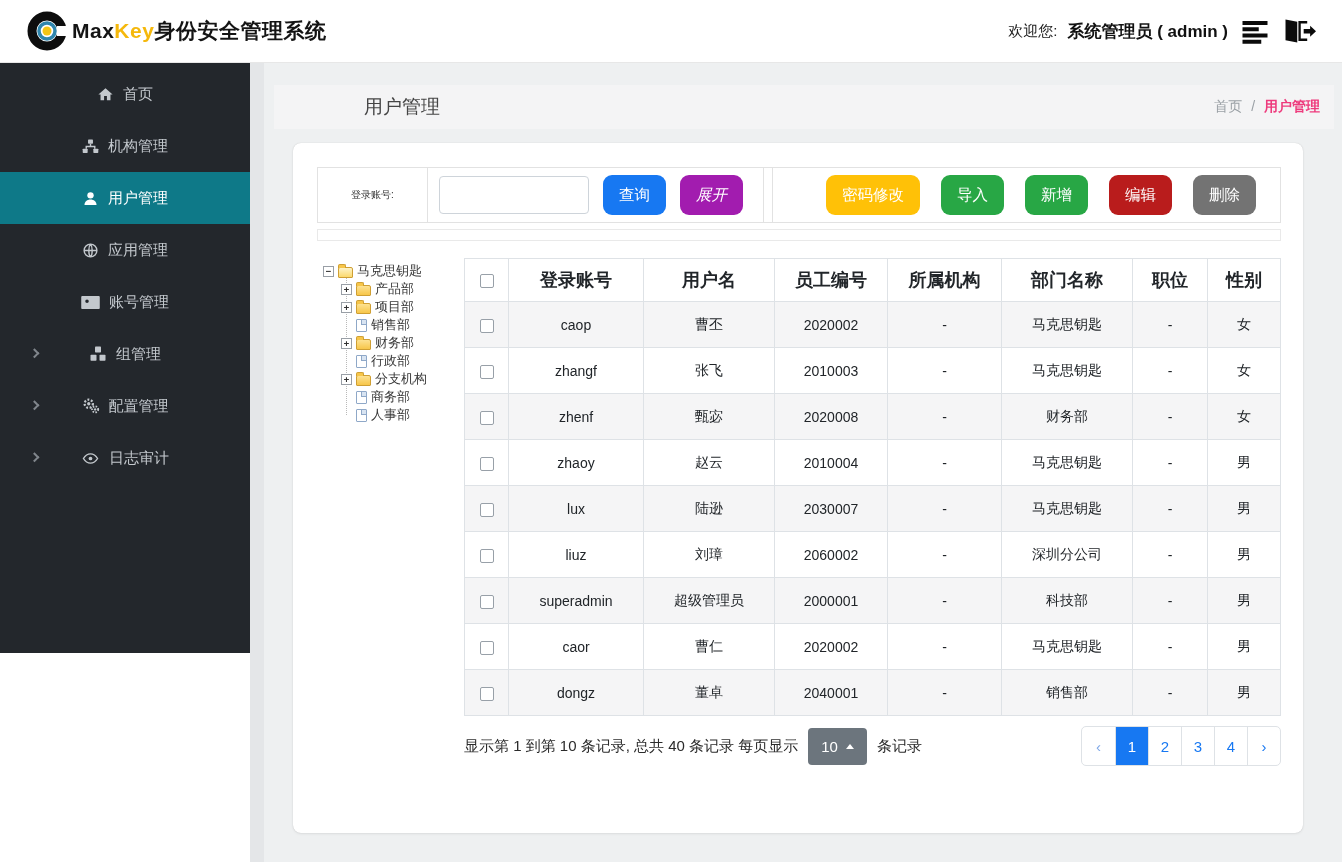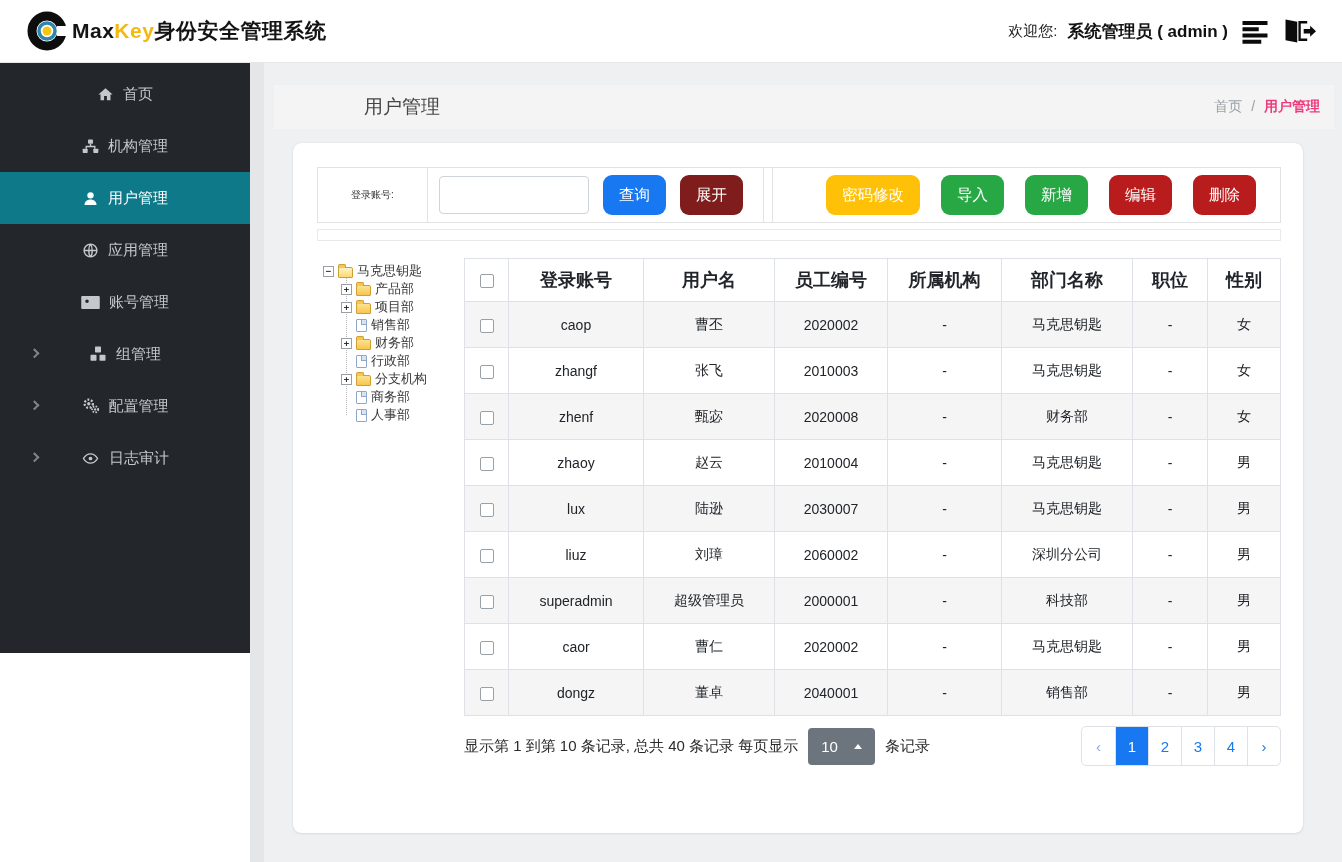--- a/index.html
+++ b/index.html
@@ -51,21 +51,21 @@
   .cell-controls { width:336px; border-right:1px solid #e2e2e2; display:flex; align-items:center;
     padding-left:11px; gap:14px; }
   .cell-gap { width:9px; border-right:1px solid #e2e2e2; }
   .cell-actions { flex:1; display:flex; align-items:center; justify-content:flex-end;
     gap:21px; padding-right:24px; }
   .txt-input { width:150px; height:38px; border:1px solid #ced4da; border-radius:4px;
     padding:0 8px; font-size:14px; color:#333; outline:none; }
   .btn { border:none; border-radius:9px; color:#fff; font-size:15.5px; height:40px;
     padding:0 16px; cursor:pointer; font-family:inherit; }
   .btn-primary { background:#1778f2; }
-  .btn-secondary { background:#7f1d1d; }
+  .btn-secondary { background:#a21caf;font-style:italic; }
 
   .collapse-strip { margin-top:6px; height:12px; border:1px solid #e9e9e9; }
 
   
   .content-row { display:flex; margin-top:17px; }
   .tree-pane { width:148px; padding:4px 0 0 6px; font-size:13px; color:#383838; }
   .tree-row { display:flex; align-items:center; gap:4px; height:18px; cursor:pointer; white-space:nowrap; }
   .tree-children { position:relative; }
   .tree-children::before { content:""; position:absolute; left:23px; top:-4px; bottom:9px;
     border-left:1px dotted #b9b9b9; }
@@ -90,21 +90,21 @@
   th,td { border:1px solid #dee2e6; text-align:center; height:46px; padding:0 4px;
     overflow:hidden; white-space:nowrap; }
   th { font-weight:bold; font-size:18px; height:43px; background:#fff; }
   tbody tr:nth-child(odd) { background:#f5f5f6; }
   .cbx { display:inline-block; width:14px; height:14px; border:1.5px solid #98a0a8;
     border-radius:2px; background:#fff; vertical-align:middle; cursor:pointer; }
 
   
   .tfooter { display:flex; align-items:center; margin-top:10px; font-size:15px; color:#2b2b2b; }
   .page-size-btn { background:#6c757d; color:#fff; border:none; border-radius:4px; height:37px;
-    padding:0 13px; display:inline-flex; align-items:center; gap:16px; margin:0 10px;
+    padding:0 13px; display:inline-flex; align-items:center; gap:8px; margin:0 10px;
     font-size:15px; cursor:pointer; font-family:inherit; }
   .caret-up { width:0; height:0; border-left:4.5px solid transparent;
     border-right:4.5px solid transparent; border-bottom:5px solid #fff; }
   .pager { margin-left:auto; display:flex; border:1px solid #dee2e6; border-radius:5px;
     overflow:hidden; height:40px; background:#fff; }
   .page-item { min-width:33px; display:flex; align-items:center; justify-content:center;
     color:#1778f2; font-size:15px; cursor:pointer; border-left:1px solid #dee2e6; padding:0 4px; }
   .page-item:first-child { border-left:none; }
   .page-item.active { background:#1778f2; color:#fff; }
   .page-item.muted { color:#7fa8e8; }
@@ -249,21 +249,21 @@
         <input class="txt-input" type="text" value="" style="">
         <button class="btn btn-primary">查询</button>
         <button class="btn btn-secondary">展开</button>
       </div>
       <div class="cell-gap"></div>
       <div class="cell-actions">
           <button class="btn" style="background: rgb(255, 193, 7);">密码修改</button>
           <button class="btn" style="background: rgb(40, 167, 69);">导入</button>
           <button class="btn" style="background: rgb(40, 167, 69);">新增</button>
           <button class="btn" style="background: #b91c1c;">编辑</button>
-          <button class="btn" style="background: #b91c1c;">删除</button>
+          <button class="btn" style="background: #737373;">删除</button>
         </div>
     </div>
 
     <div class="collapse-strip"></div>
 
     <div class="content-row">
       <div class="tree-pane">
           <div class="tree-row">
             <span class="expander">−</span>
             <span class="icon-folder open"></span>

